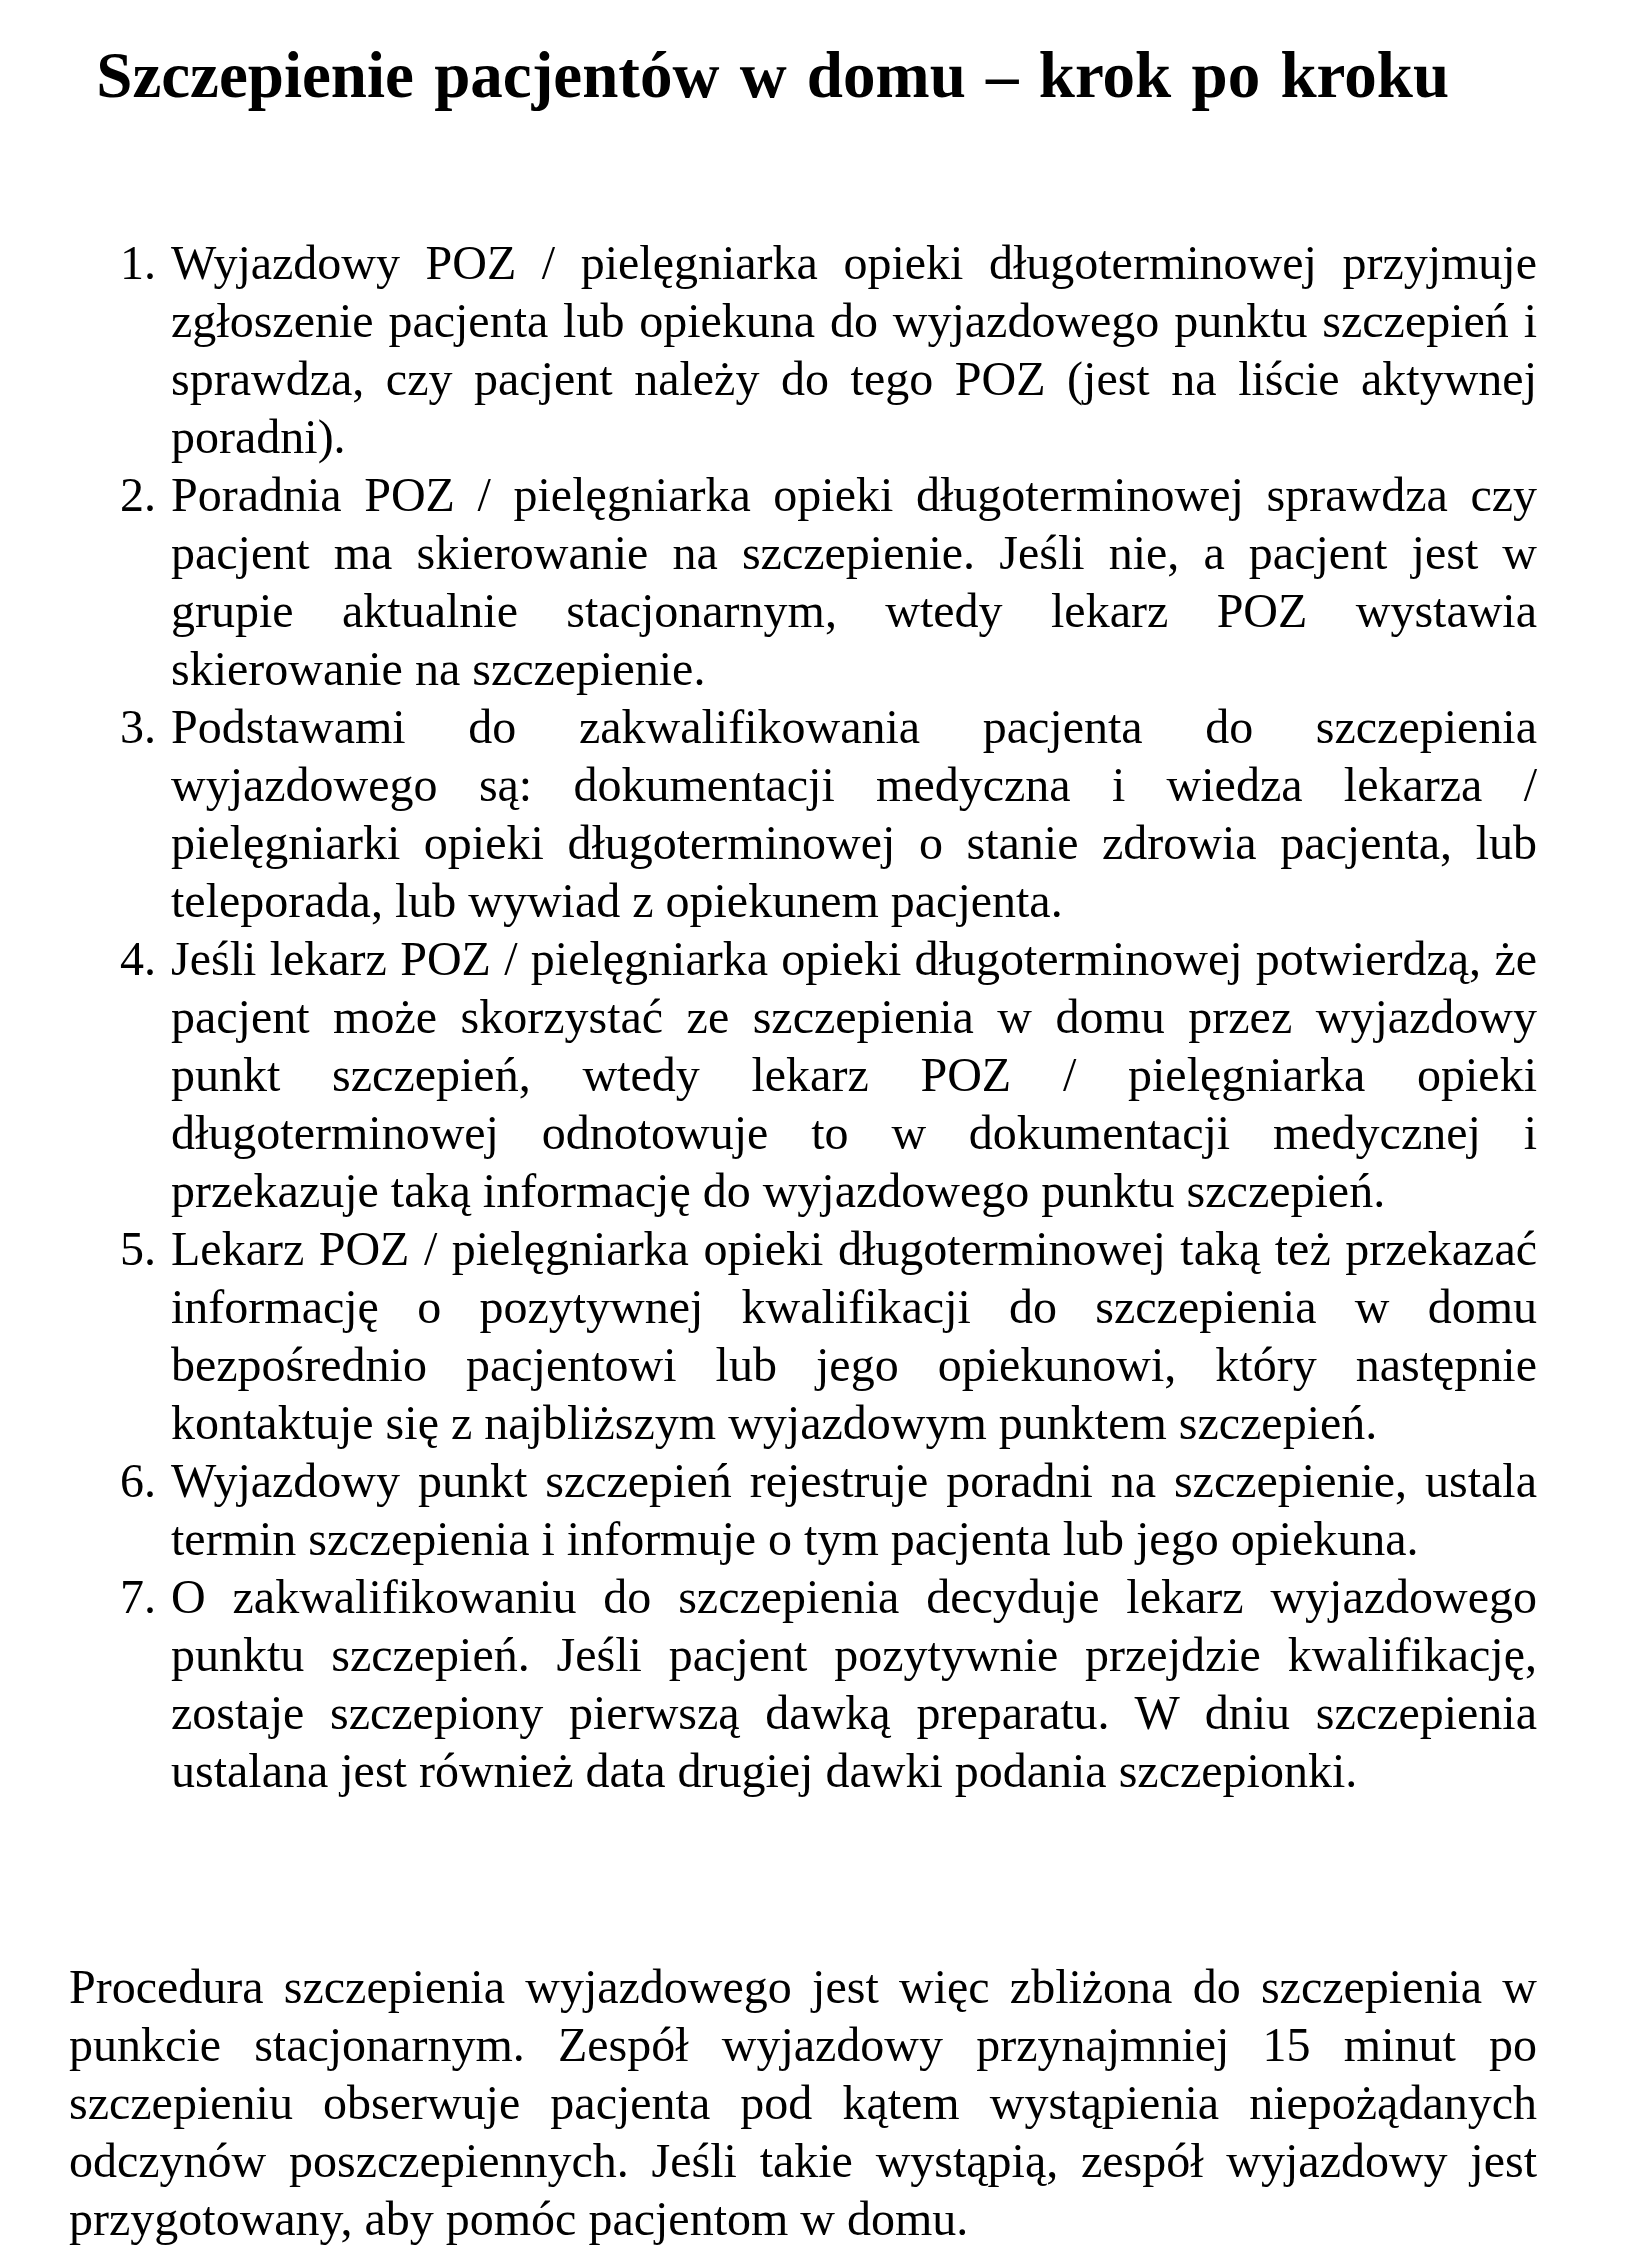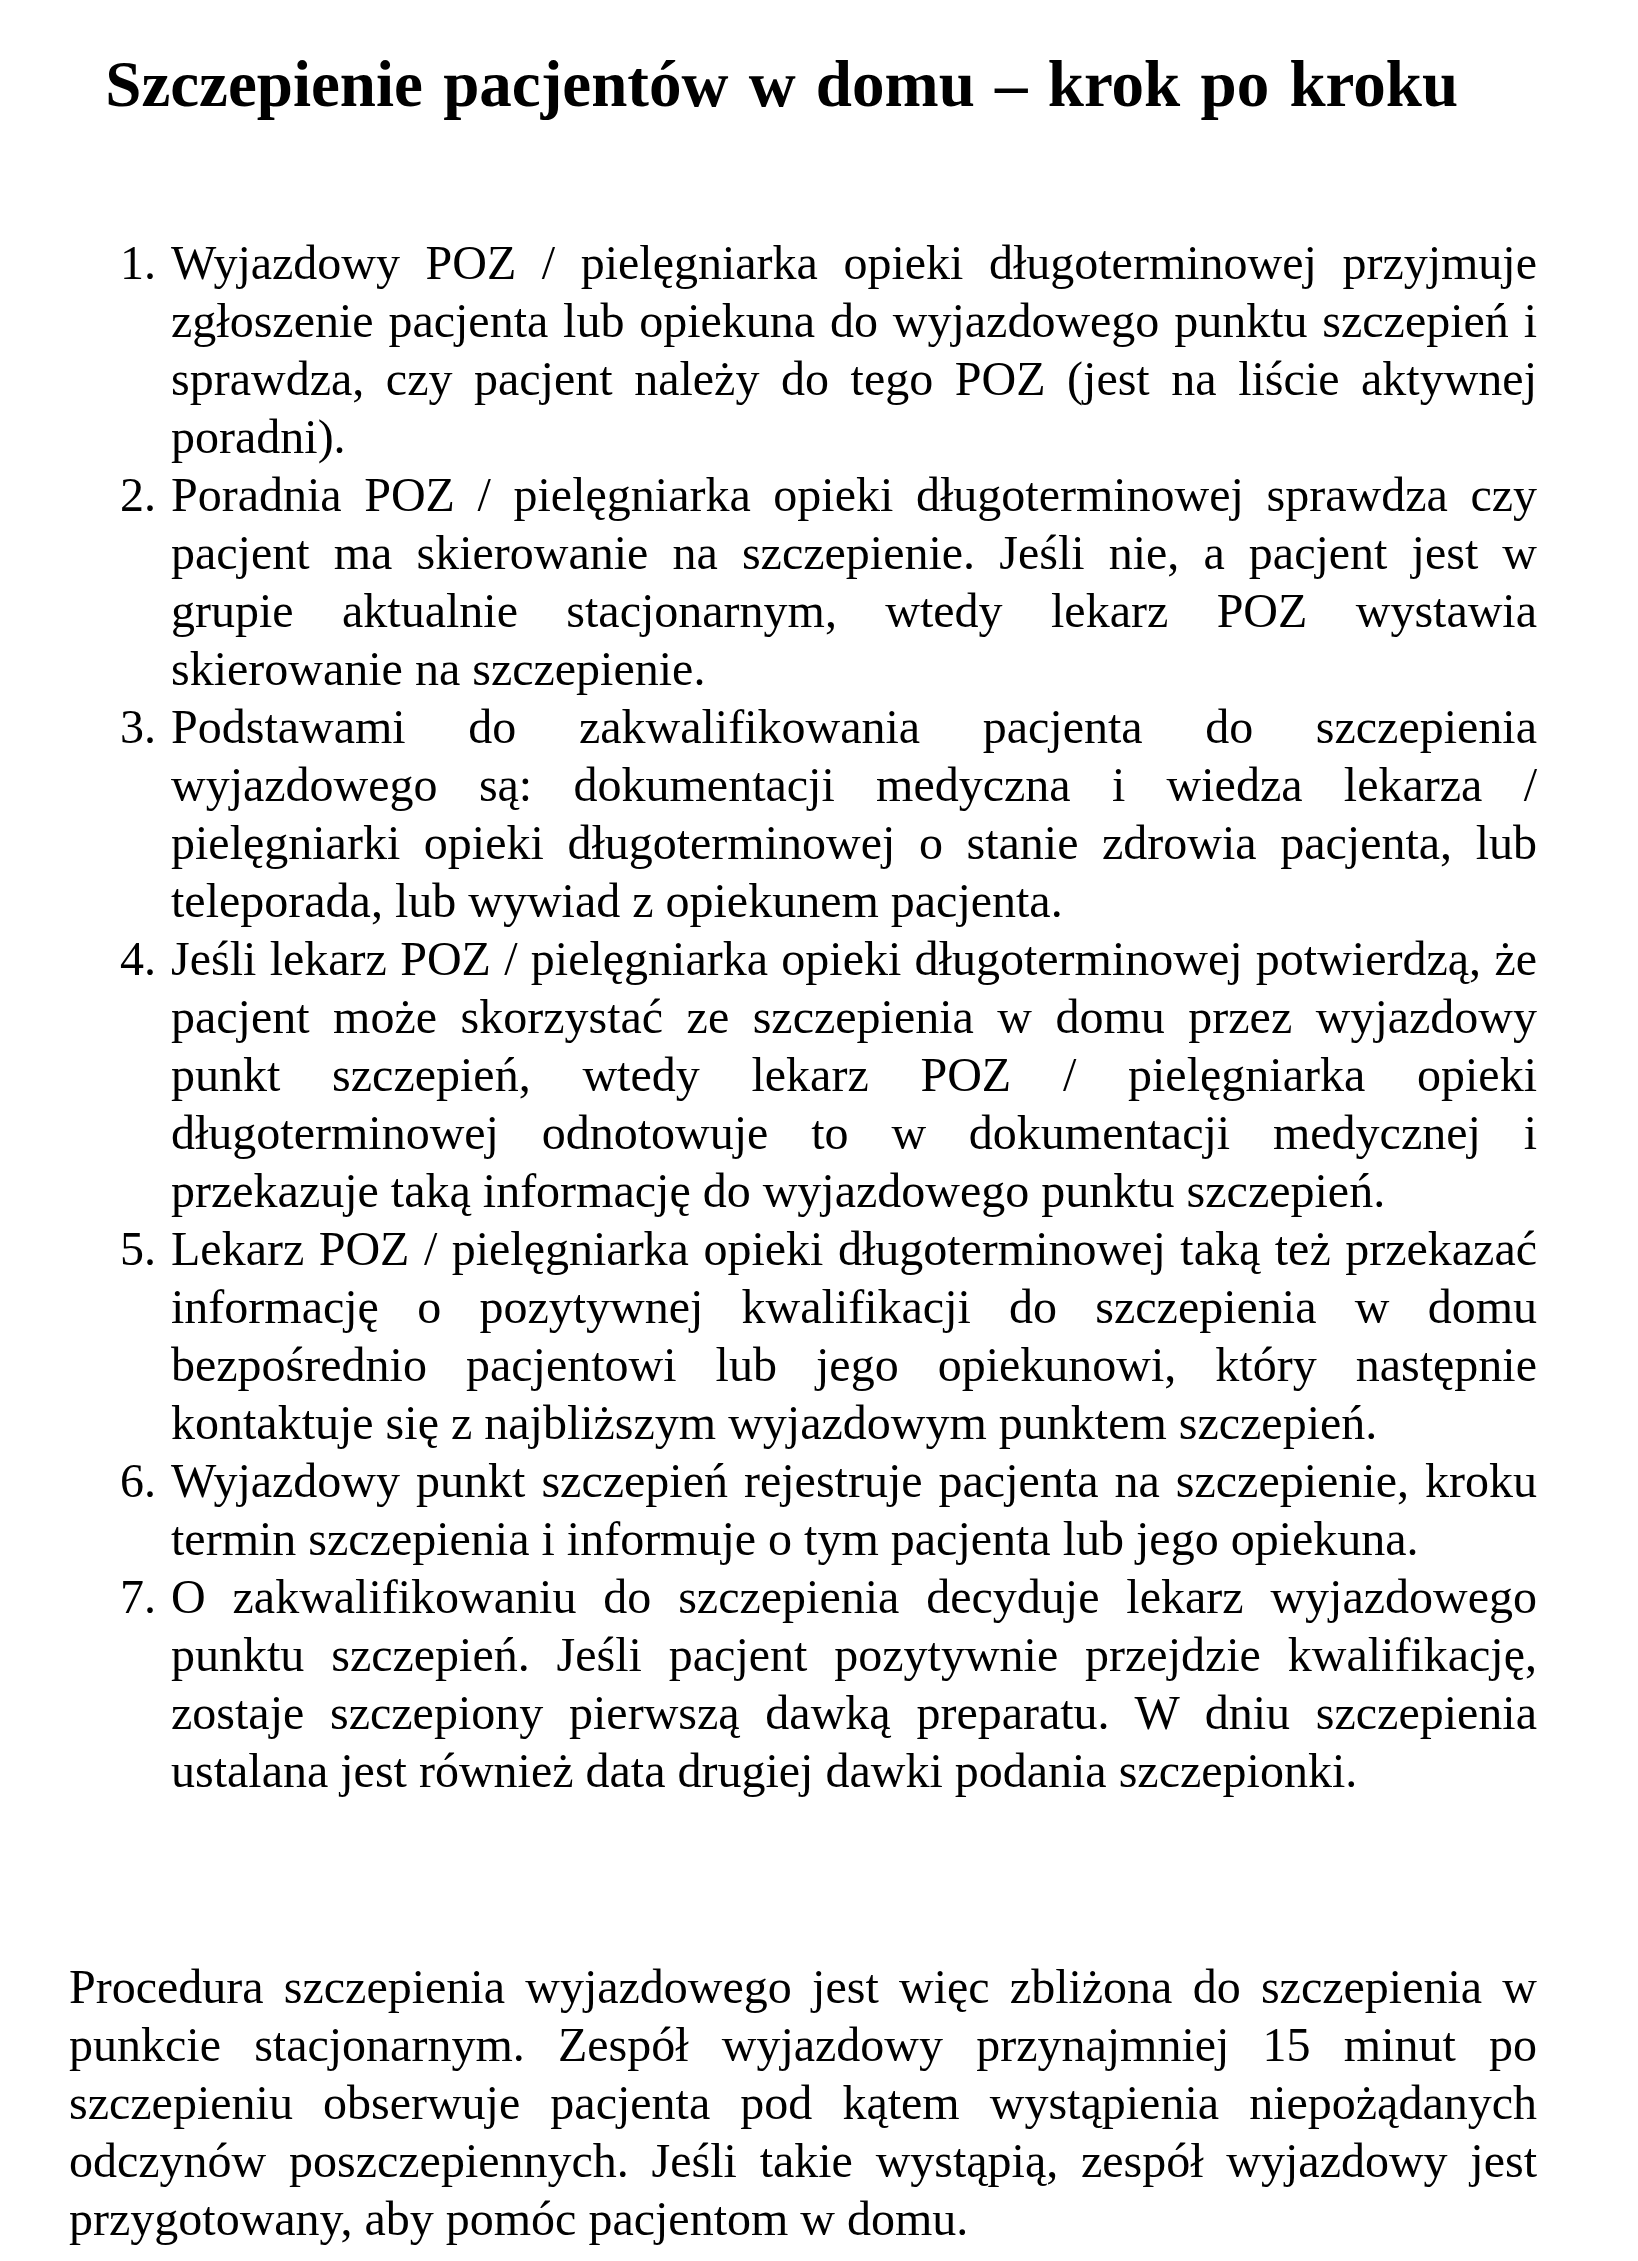--- a/index.html
+++ b/index.html
@@ -1,18 +1,18 @@
 <!DOCTYPE html>
 <html style="font-size:10.8px"><head>
 <meta charset="utf-8">
 <style>
   html, body { margin:0; padding:0; background:#ffffff; }
   body { width:1639px; height:2261px; position:relative; overflow:hidden; color:#000000;
          font-family:"Liberation Serif", "DejaVu Serif", serif; }
-  .title { position:absolute; left:71px; top:28px; width:1466px; margin:14px;
+  .title { position:absolute; left:71px; top:28px; width:1466px; margin:5px;
            font-size:65px; line-height:84px; font-weight:bold; text-align:justify;
            text-align-last:left; word-spacing:4px; }
   .steps { position:absolute; left:120px; top:234px; width:1417px; margin:0; padding:0; list-style:none;
            font-size:48px; line-height:58px; }
   .step { position:relative; padding-left:51px; text-align:justify; }
   .step-num { position:absolute; left:0; top:0; }
   .summary { position:absolute; left:69px; top:1958px; width:1468px; margin:0;
              font-size:48px; line-height:58px; text-align:justify; }
 </style>
 </head>
@@ -36,21 +36,21 @@
   <li class="step">
     <span class="step-num">4.</span>
     <span>Jeśli lekarz POZ / pielęgniarka opieki długoterminowej potwierdzą, że pacjent może skorzystać ze szczepienia w domu przez wyjazdowy punkt szczepień, wtedy lekarz POZ / pielęgniarka opieki długoterminowej odnotowuje to w dokumentacji medycznej i przekazuje taką informację do wyjazdowego punktu szczepień.</span>
   </li>
   <li class="step">
     <span class="step-num">5.</span>
     <span>Lekarz POZ / pielęgniarka opieki długoterminowej taką też przekazać informację o pozytywnej kwalifikacji do szczepienia w domu bezpośrednio pacjentowi lub jego opiekunowi, który następnie kontaktuje się z najbliższym wyjazdowym punktem szczepień.</span>
   </li>
   <li class="step">
     <span class="step-num">6.</span>
-    <span>Wyjazdowy punkt szczepień rejestruje pacjenta na szczepienie, kroku termin szczepienia i informuje o tym pacjenta lub jego opiekuna.</span>
+    <span>Wyjazdowy punkt szczepień rejestruje poradni na szczepienie, ustala termin szczepienia i informuje o tym pacjenta lub jego opiekuna.</span>
   </li>
   <li class="step">
     <span class="step-num">7.</span>
     <span>O zakwalifikowaniu do szczepienia decyduje lekarz wyjazdowego punktu szczepień. Jeśli pacjent pozytywnie przejdzie kwalifikację, zostaje szczepiony pierwszą dawką preparatu. W dniu szczepienia ustalana jest również data drugiej dawki podania szczepionki.</span>
   </li>
 </ol>
 
 <p class="summary">Procedura szczepienia wyjazdowego jest więc zbliżona do szczepienia w punkcie stacjonarnym. Zespół wyjazdowy przynajmniej 15 minut po szczepieniu obserwuje pacjenta pod kątem wystąpienia niepożądanych odczynów poszczepiennych. Jeśli takie wystąpią, zespół wyjazdowy jest przygotowany, aby pomóc pacjentom w domu.</p>
 
 

